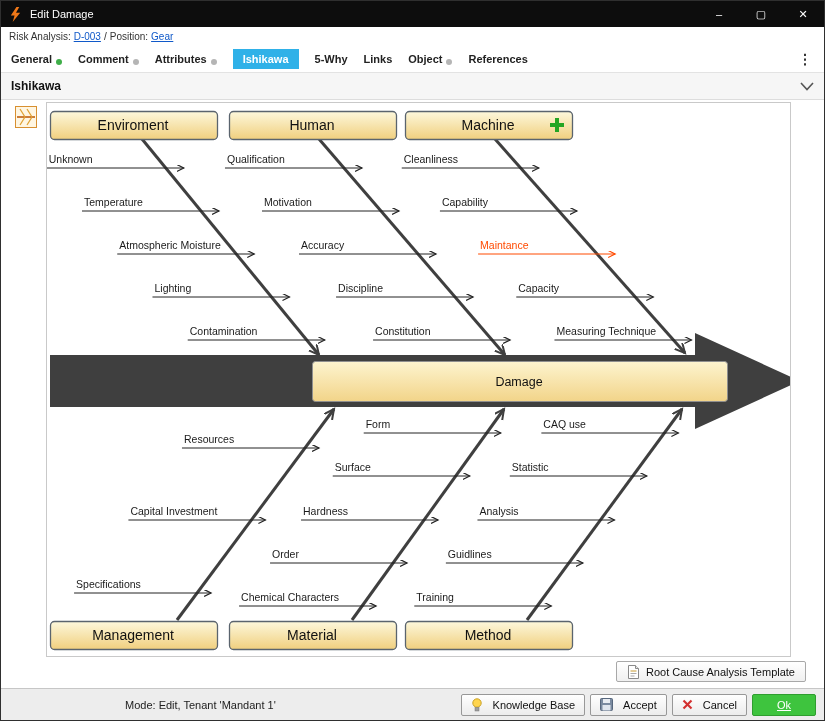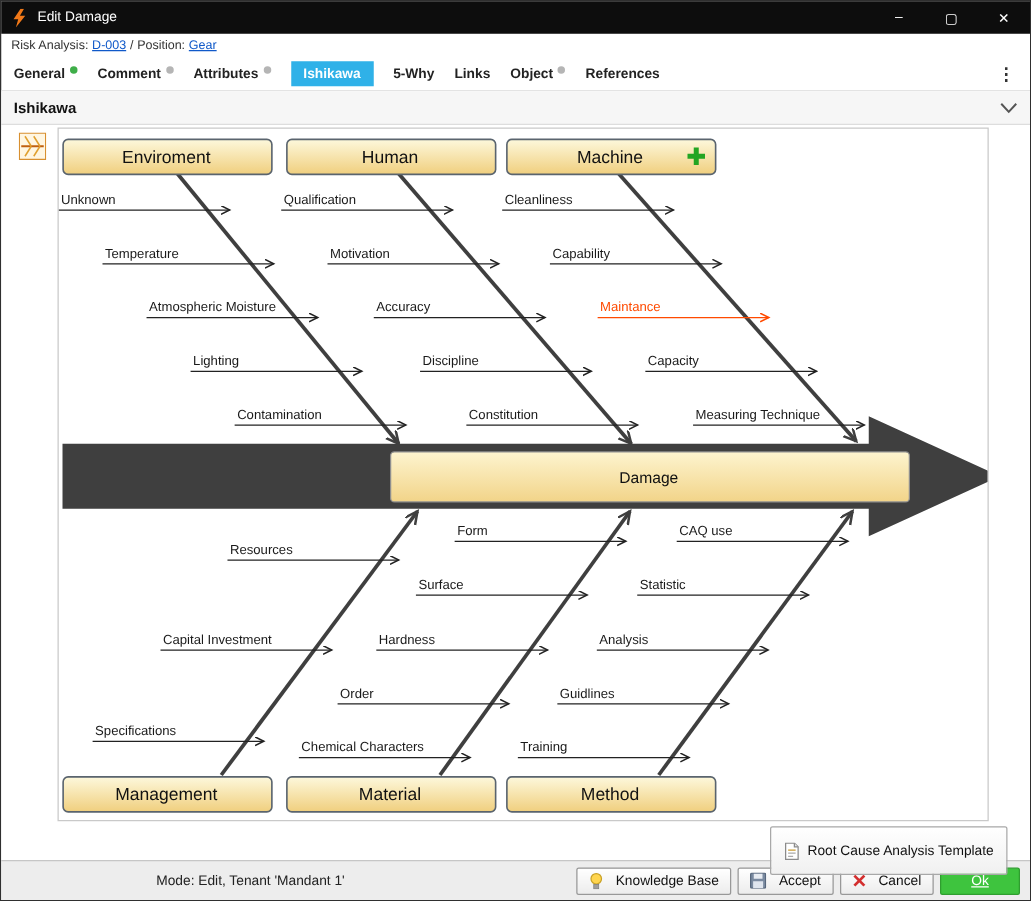--- a/index.html
+++ b/index.html
@@ -8,33 +8,33 @@
   .window { width:825px; height:721px; display:flex; flex-direction:column; border:1px solid #2f2f2f; background:#fff; }
   .titlebar { height:26px; background:#0d0d0d; display:flex; align-items:center; color:#fff; padding-left:7px; flex:0 0 auto; }
   .app-icon { width:15px; height:15px; margin-right:7px; }
   .title { font-size:11px; }
   .win-controls { margin-left:auto; display:flex; height:100%; }
   .win-btn { width:42px; display:flex; align-items:center; justify-content:center; font-size:11px; color:#fff; cursor:default; }
   .breadcrumb { height:19px; display:flex; align-items:center; padding-left:8px; font-size:10px; color:#333; gap:3px; }
   .breadcrumb a { color:#1059c9; text-decoration:underline; cursor:pointer; }
   .tabbar { height:27px; display:flex; align-items:center; padding:0 10px; border-bottom:1px solid #e3e3e3; flex:0 0 auto; }
   .tabs { display:flex; align-items:center; gap:16px; }
-  .tab { font-size:11px; font-weight:bold; color:#222; display:flex; align-items:flex-start; gap:4px; cursor:pointer; white-space:nowrap; }
+  .tab { font-size:11px; font-weight:bold; color:#222; display:flex; align-items:flex-end; gap:4px; cursor:pointer; white-space:nowrap; }
   .tab .dot { width:6px; height:6px; border-radius:50%; }
   .tab.active { background:#2fb1e8; color:#fff; padding:4px 10px; }
   .menu-dots { margin-left:auto; font-size:14px; font-weight:bold; color:#333; padding-right:2px; cursor:pointer; }
   .section-header { height:27px; background:#f6f6f6; border-bottom:1px solid #ddd; display:flex; align-items:center; padding:0 10px; flex:0 0 auto; }
   .section-title { font-size:12px; font-weight:bold; color:#111; }
   .chevron { margin-left:auto; cursor:pointer; display:flex; align-items:center; }
   .content { flex:1 1 auto; position:relative; background:#fff; }
   .mini-icon { position:absolute; left:14px; top:6px; width:22px; height:22px; }
   .panel { position:absolute; left:45px; top:2px; width:745px; height:555px; border:1px solid #c9c9c9; background:#fff; }
   .panel svg { width:100%; height:100%; display:block; }
   #fishbone text { font-family:"Liberation Sans",sans-serif; }
-  .template-btn { position:absolute; right:18px; top:561px; height:39px; display:flex; align-items:center; justify-content:center; gap:6px; background:linear-gradient(#ffffff,#f0f0f0); border:1px solid #a8a8a8; border-radius:2px; font-size:11px; padding:0 10px; min-width:190px; color:#111; font-family:"Liberation Sans",sans-serif; cursor:pointer; }
+  .template-btn { position:absolute; right:18px; top:561px; height:21px; display:flex; align-items:center; justify-content:center; gap:6px; background:linear-gradient(#ffffff,#f0f0f0); border:1px solid #a8a8a8; border-radius:2px; font-size:11px; padding:0 10px; min-width:190px; color:#111; font-family:"Liberation Sans",sans-serif; cursor:pointer; }
   .statusbar { height:32px; background:#ededed; border-top:1px solid #c6c6c6; display:flex; align-items:center; padding:0 8px; flex:0 0 auto; }
   .status-text { font-size:11px; color:#222; margin-left:116px; }
   .actions { margin-left:auto; display:flex; gap:5px; align-items:center; }
   .btn { height:22px; display:flex; align-items:center; gap:10px; font-size:11px; background:linear-gradient(#ffffff,#ececec); border:1px solid #989898; border-radius:2px; padding:0 9px; color:#111; font-family:"Liberation Sans",sans-serif; cursor:pointer; }
   .btn.ok { background:#3ec43e; border-color:#2f9e2f; color:#fff; min-width:64px; justify-content:center;text-decoration:underline; }
 </style>
 </head>
 <body>
 
 <div class="window">

